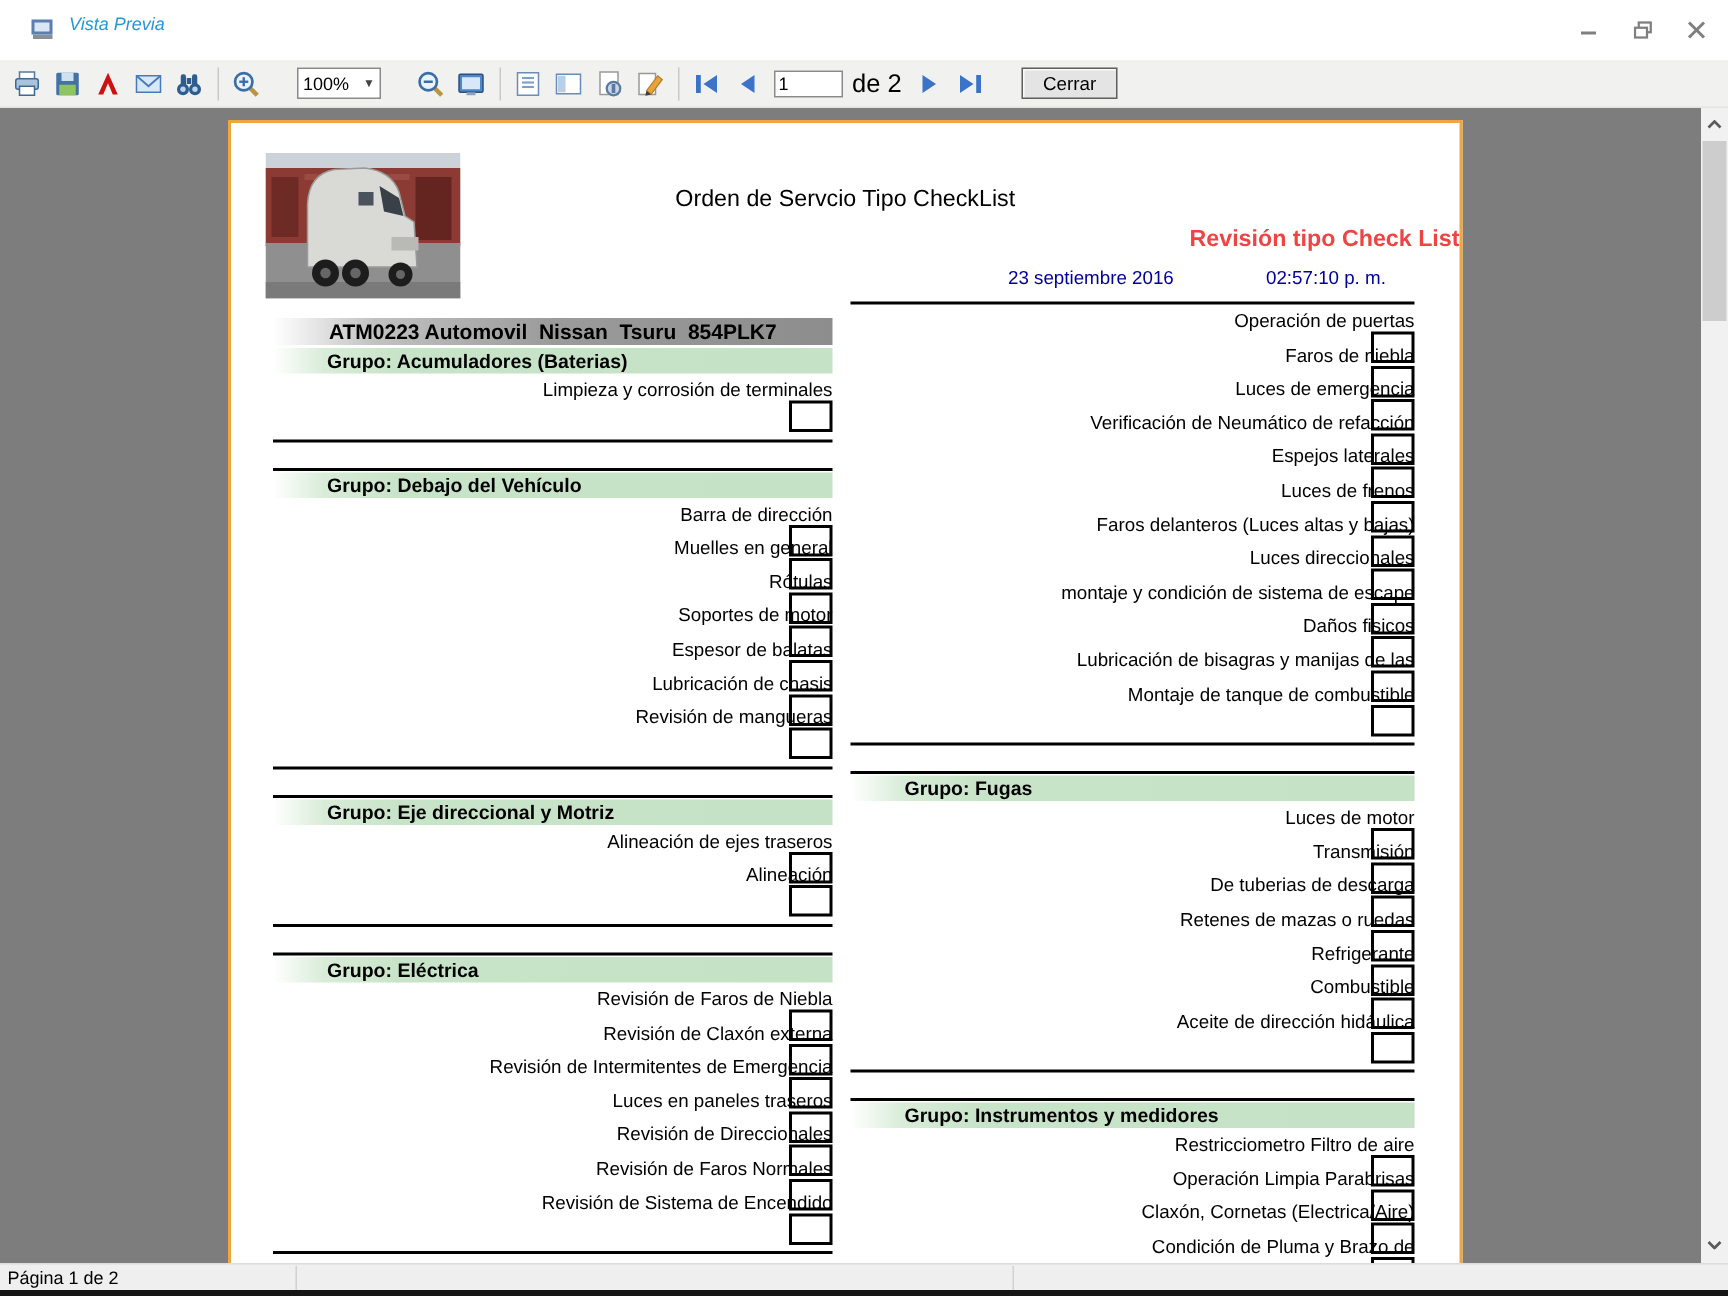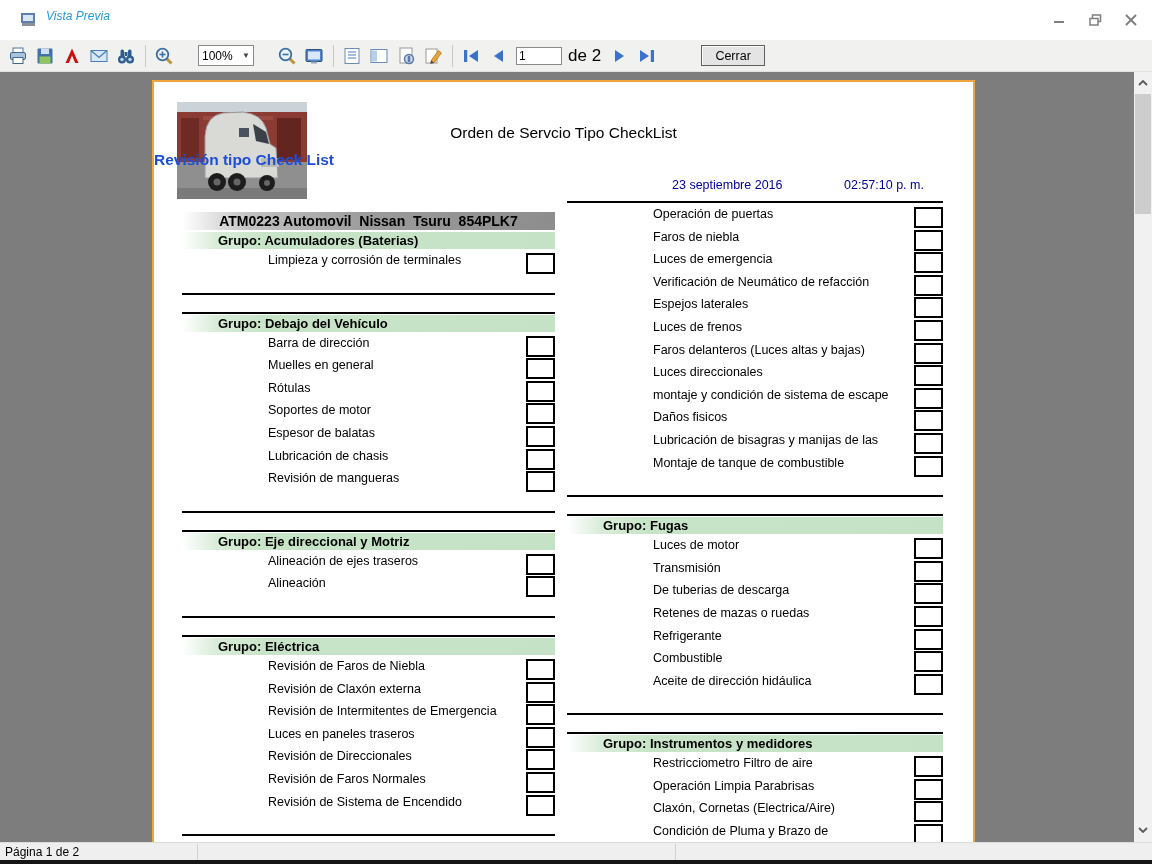--- a/index.html
+++ b/index.html
@@ -19,48 +19,48 @@
     border-bottom:1px solid #e3e3e1;display:flex;align-items:center;padding-left:5px;box-sizing:border-box;}
   .tb-btn{width:25px;height:26px;border:none;background:transparent;padding:1px;margin-right:2px;
     display:flex;align-items:center;justify-content:center;}
   .tb-sep{width:1px;height:22px;background:#c9c9c7;margin:0 5px;}
   .zoom-combo{display:flex;align-items:center;justify-content:space-between;width:48px;height:19px;
     background:#fff;border:1px solid #8a8a8a;font-size:12px;padding:0 3px;margin:0 20px;}
   .zoom-combo .caret{font-size:8px;color:#444;}
   .page-input{width:40px;height:16px;border:1px solid #8a8a8a;font-size:12px;
     font-family:"Liberation Sans",sans-serif;padding:0 2px;margin:0 6px 0 4px;}
   .page-total{font-size:17px;color:#000;margin-right:6px;}
-  .cerrar-btn{margin-left:40px;width:64px;height:21px;font-size:12.5px;
+  .cerrar-btn{margin-left:20px;width:64px;height:21px;font-size:12.5px;
     font-family:"Liberation Sans",sans-serif;color:#000;background:#e4e4e4;
     border:1px solid #5f5f5f;box-shadow:inset 1px 1px 0 #fafafa;}
 
   
   .preview{position:absolute;left:0;top:72px;width:1152px;height:770px;background:#7d7d7d;overflow:hidden;}
   .page{position:absolute;left:152px;top:8px;width:819px;height:1030px;background:#ffffff;
     border:2px solid #f0a63e;}
 
   
   .truck{position:absolute;left:23px;top:20px;width:130px;height:97px;}
   .doc-title{position:absolute;left:0;top:42px;width:100%;text-align:center;font-size:15.5px;color:#000;}
-  .doc-subtitle{position:absolute;left:0;top:69px;width:100%;text-align:left;font-size:15.5px;
-    font-weight:bold;color:#1d4ed8;}
+  .doc-subtitle{position:absolute;left:0;top:69px;width:100%;text-align:right;font-size:15.5px;
+    font-weight:bold;color:#ef4444;}
   .doc-date{position:absolute;left:518px;top:96px;font-size:12.5px;color:#000099;}
   .doc-time{position:absolute;left:690px;top:96px;font-size:12.5px;color:#000099;}
 
   
   .col{position:absolute;}
   .col-left{left:28px;top:130px;width:373px;}
   .col-right{left:413px;top:119px;width:376px;}
   .vehicle-bar{height:18px;line-height:18px;text-align:center;font-size:14px;font-weight:bold;
     white-space:pre;color:#000;margin-bottom:2px;
     background:linear-gradient(to right,#ffffff 0%,#c2c2c2 18%,#9b9b9b 50%,#8d8d8d 100%);}
   .grp-header{height:17px;line-height:17px;padding-left:36px;font-size:13px;font-weight:bold;color:#000;
     background:linear-gradient(to right,#ffffff 0%,#d9ecd9 9%,#c8e4c8 22%,#c6e2c6 100%);
     margin-bottom:4px;box-sizing:border-box;}
-  .chk-row{height:22.6px;display:flex;align-items:flex-start;justify-content:space-between;padding-left:86px;}
+  .chk-row{height:22.6px;display:flex;align-items:flex-end;justify-content:space-between;padding-left:86px;flex-direction:column;}
   .chk-label{font-size:12.5px;color:#000;white-space:nowrap;}
   .chk-box{width:25px;height:17px;border:2px solid #000;background:#fff;flex:0 0 auto;}
   .rule{border-top:2px solid #000;height:0;}
   .rule-lead{margin-top:0;margin-bottom:4px;}
   .rule-end{margin-top:17px;}
   .rule-start{margin-top:17px;}
   .rule-start + .grp-header{margin-top:1px;}
 
   
   .scrollbar{position:absolute;right:0;top:0;width:18px;height:770px;background:#f1f1f1;}

